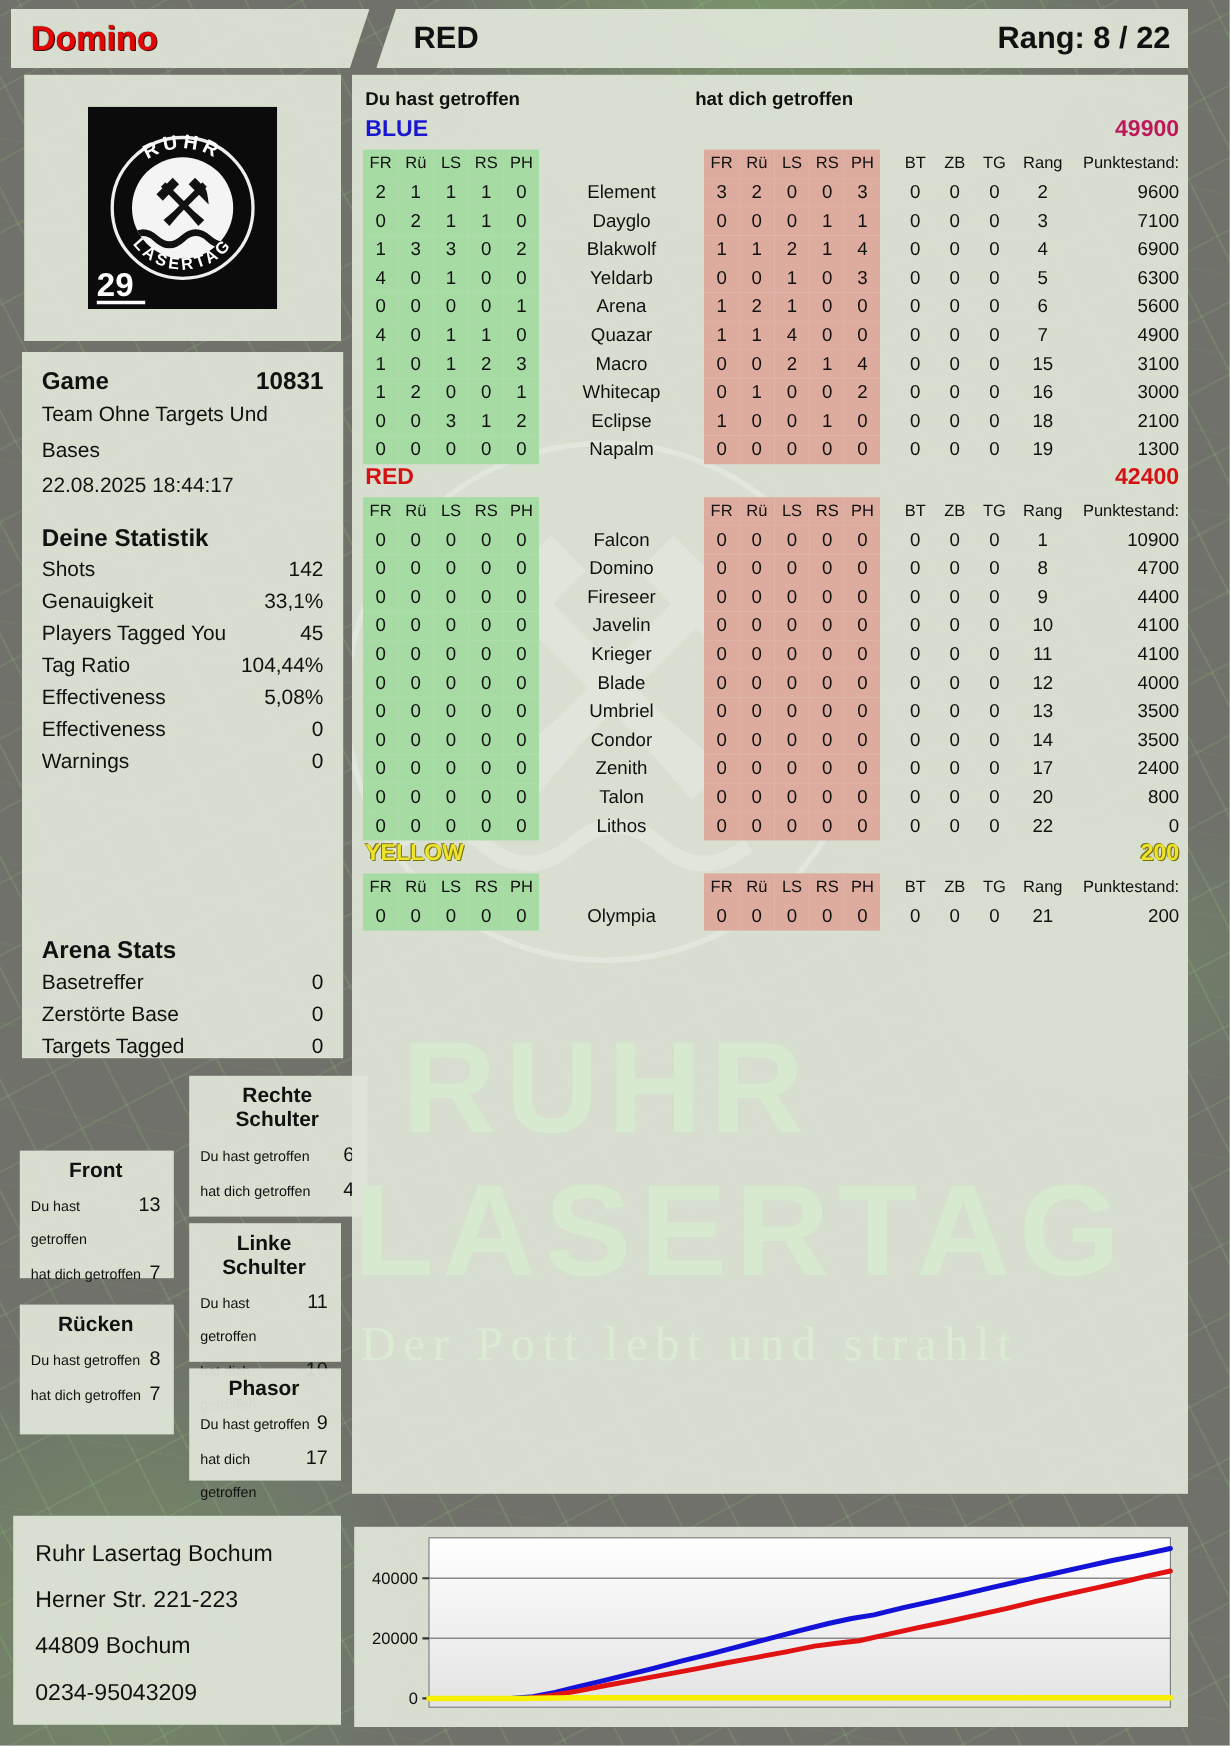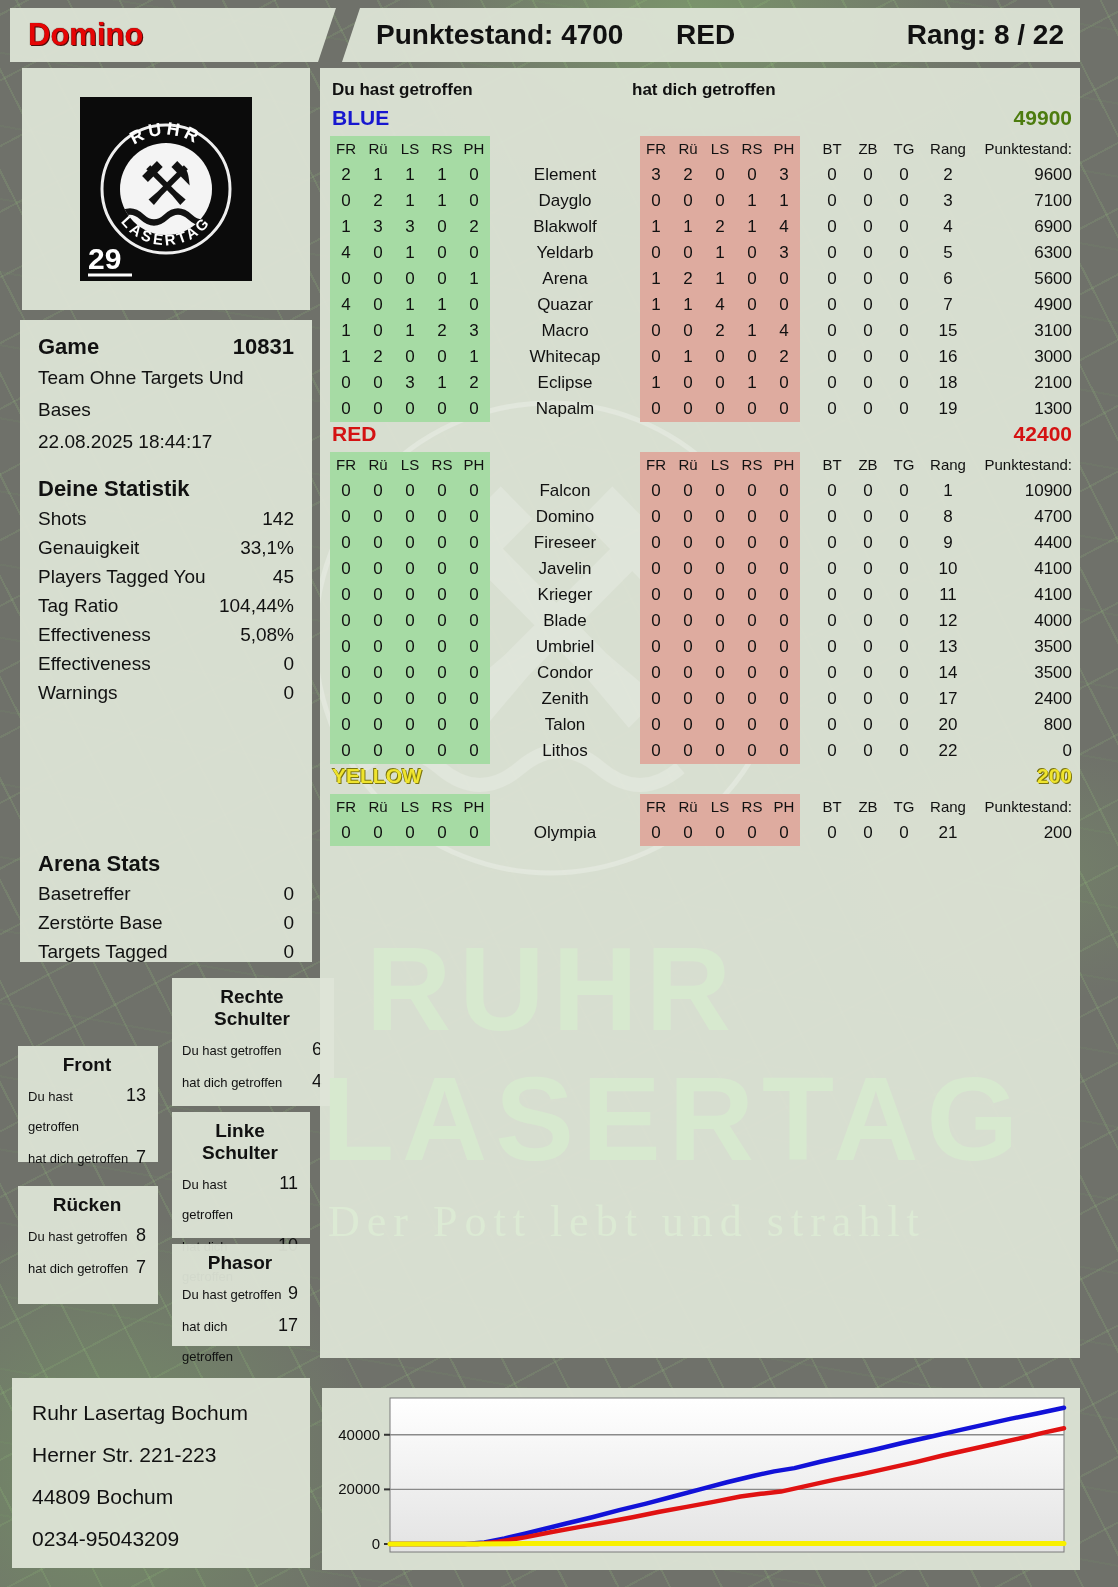--- a/index.html
+++ b/index.html
@@ -78,21 +78,20 @@
 </style>
 </head>
 <body>
 
 <div id="page">
 
   <div class="panel" id="domino-panel">
     <span class="pname">Domino</span>
   </div>
   <div class="panel" id="score-strip">
-    <span class="big" id="score-points">Punktestand: 4700</span>
     <span class="big" id="score-team">RED</span>
     <span class="big" id="score-rank">Rang: 8 / 22</span>
   </div>
 
   <div class="panel" id="logo-panel">
     <svg width="172" height="184" viewBox="0 0 172 184">
       <rect x="0" y="0" width="172" height="184" fill="#0b0b0b"></rect>
       <circle cx="86" cy="92" r="64" fill="none" stroke="#efefef" stroke-width="3"></circle>
       <clipPath id="discClip">
           <circle cx="86" cy="92" r="46"></circle>
@@ -250,21 +249,21 @@
     </div>
     <div id="scoreboard-wrap">
       <div class="hitlabels">
         <span class="hl l1">Du hast getroffen</span>
         <span class="hl l2">hat dich getroffen</span>
       </div>
       <div id="teams-host">
           <div>
             <div class="team-header">
               <span class="team-name" style="color: rgb(23, 23, 207);">BLUE</span>
-              <span class="team-total" style="color: #4d7c0f;">49900</span>
+              <span class="team-total" style="color: #be185d;">49900</span>
             </div>
             <div class="srow head">
               <div class="cell g">FR</div>
               <div class="cell g">Rü</div>
               <div class="cell g">LS</div>
               <div class="cell g">RS</div>
               <div class="cell g">PH</div>
               <div class="cell name"></div>
               <div class="cell r">FR</div>
               <div class="cell r">Rü</div>

